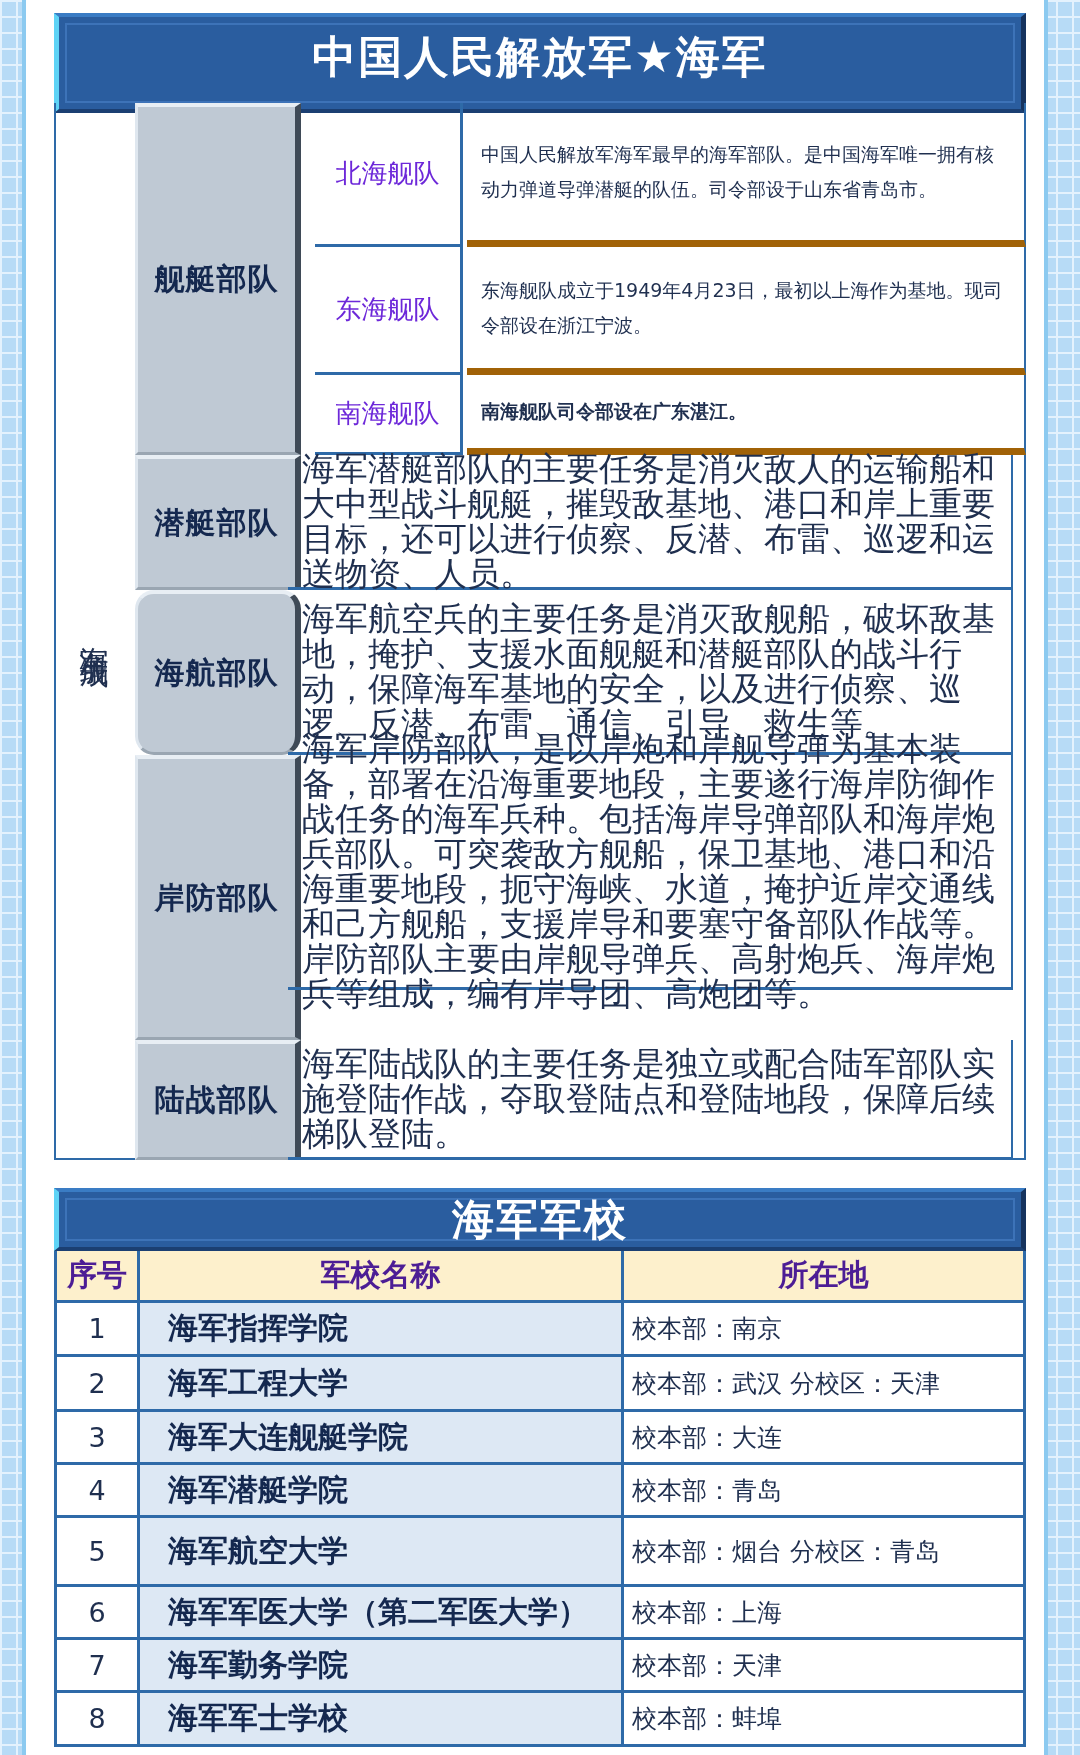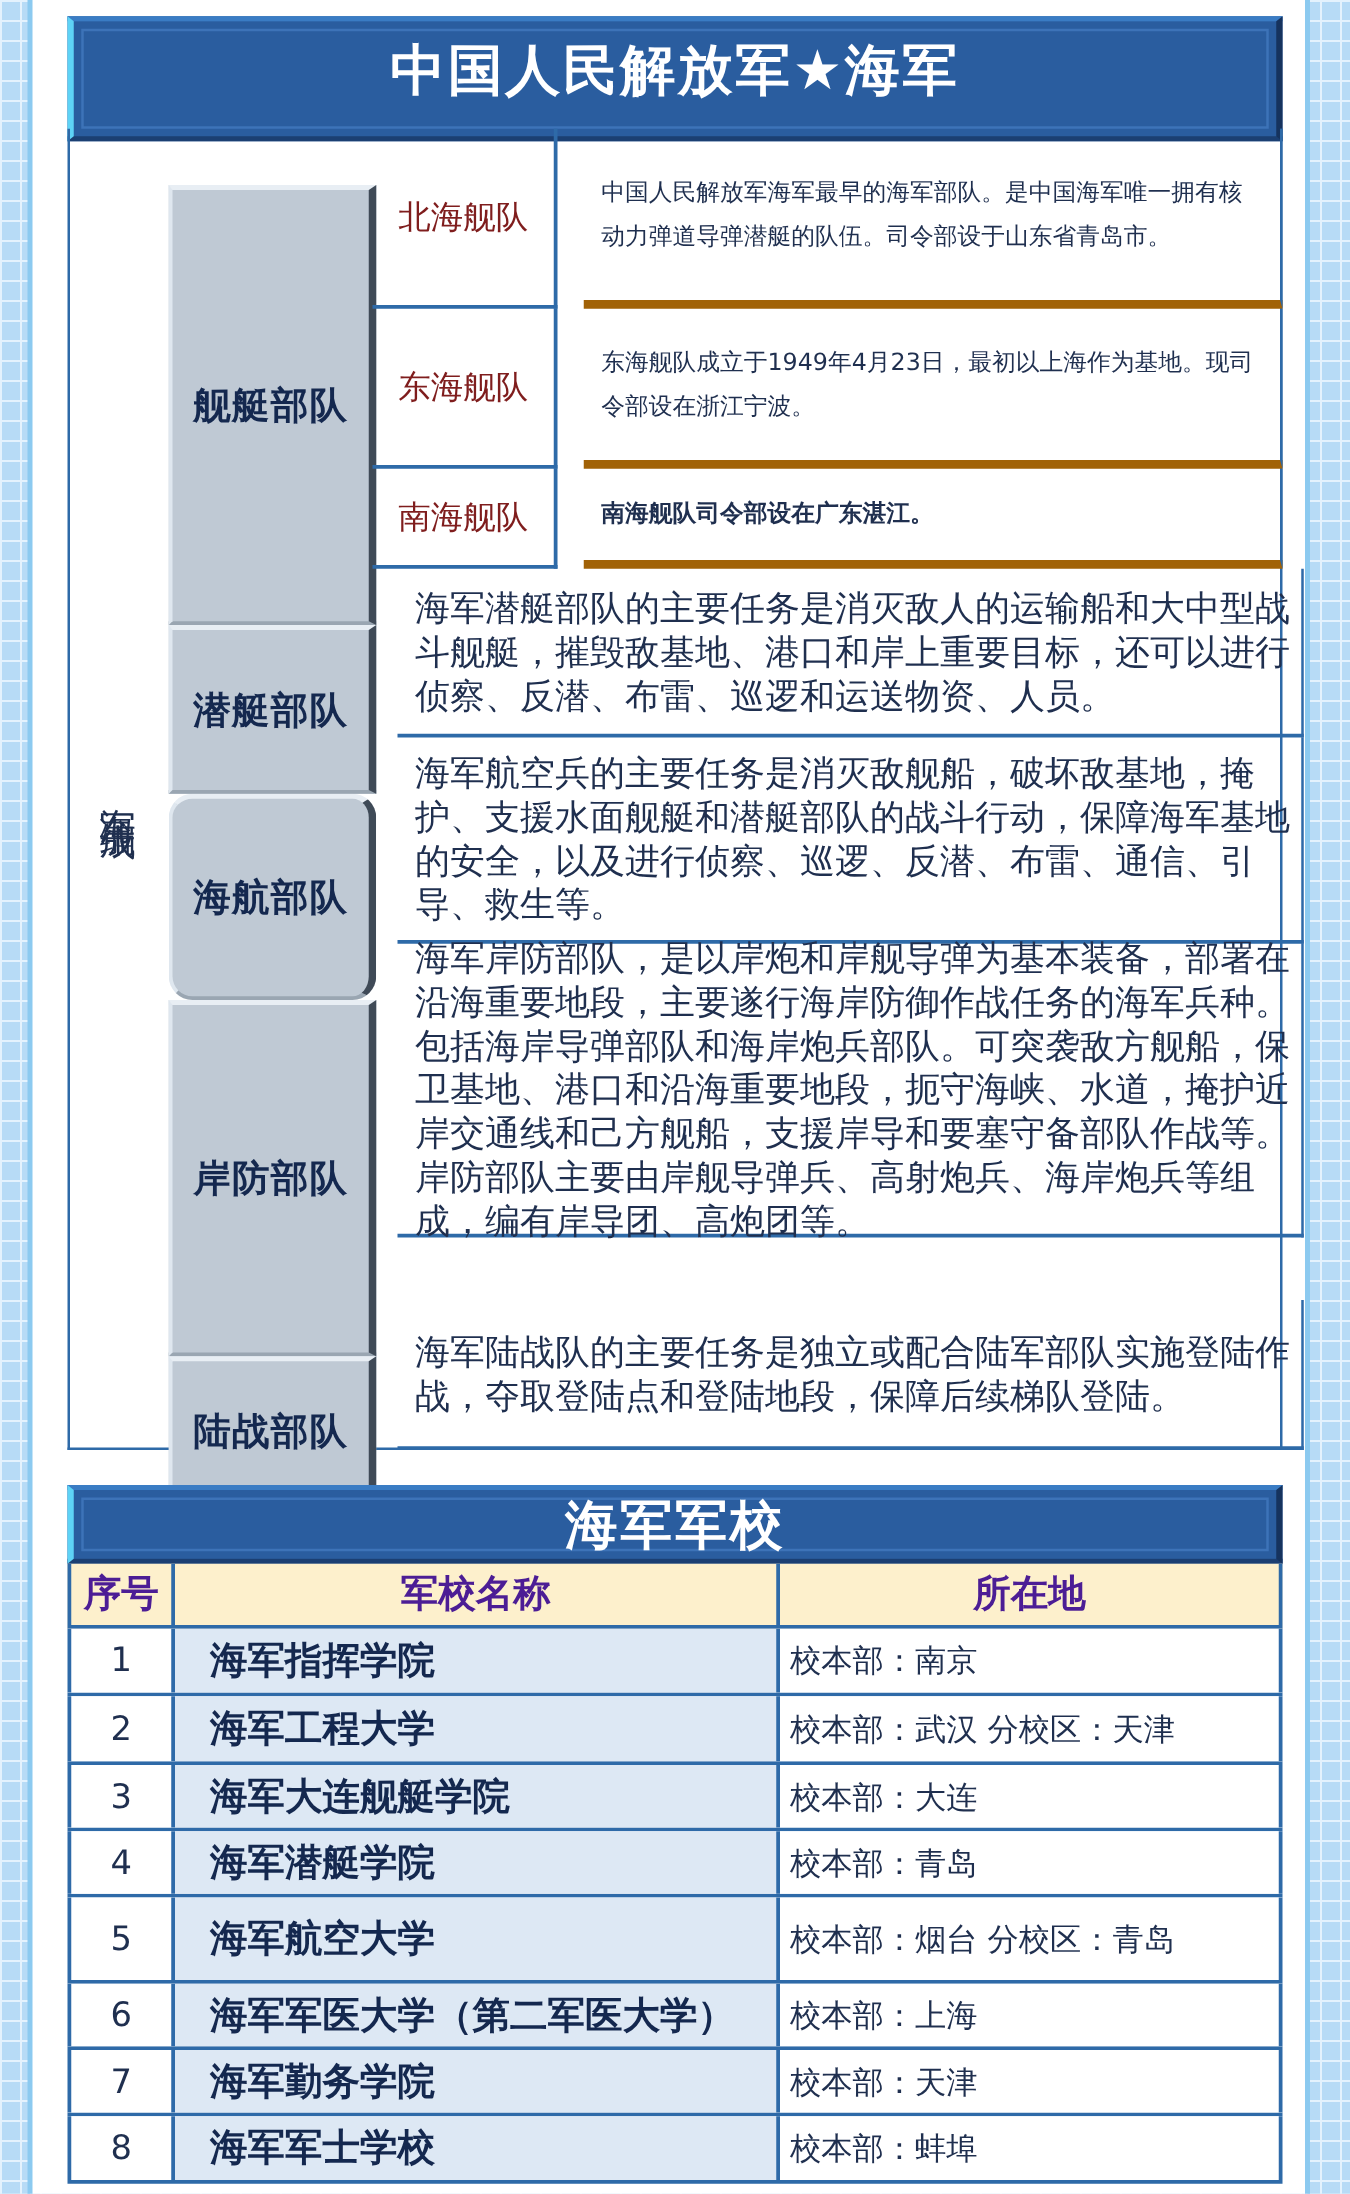--- a/index.html
+++ b/index.html
@@ -32,29 +32,29 @@
   .cell{position:absolute;box-sizing:border-box;}
   .frame{position:absolute;left:54px;top:103px;width:972px;height:1057px;
     border:2px solid #2e6aa8;border-top:none;box-sizing:border-box;}
   .org{left:54px;top:103px;width:81px;height:1057px;
     display:flex;align-items:center;justify-content:center;}
   .org span{writing-mode:vertical-rl;font-size:29px;color:#1f2f4f;letter-spacing:4px;}
   .grp{left:135px;width:166px;background:#bfc9d4;
     border-top:4px solid #e8eef4;border-left:3px solid #dfe7ef;
     border-right:6px solid #3f4a57;border-bottom:3px solid #9aa6b2;
     display:flex;align-items:center;justify-content:center;
-    font-size:30px;font-weight:bold;color:#14284f;letter-spacing:1px;margin-top:45px;}
-  .sub{left:298px;width:148px;border-right:3px solid #2e6aa8;border-bottom:3px solid #2e6aa8;
-    display:flex;align-items:center;justify-content:center;font-size:26px;color:#7f1d1d;}
+    font-size:30px;font-weight:bold;color:#14284f;letter-spacing:1px;}
+  .sub{left:315px;width:148px;border-right:3px solid #2e6aa8;border-bottom:3px solid #2e6aa8;
+    display:flex;align-items:center;justify-content:center;font-size:26px;color:#6d28d9;}
   .desc{left:467px;width:559px;border-bottom:7px solid #a16207;border-right:2px solid #2e6aa8;
     display:flex;align-items:center;padding:0 12px 0 14px;
     font-size:19px;line-height:35px;color:#1f2f4f;}
-  .descw{left:318px;width:725px;border-bottom:3px solid #2e6aa8;border-right:2px solid #2e6aa8;
+  .descw{left:288px;width:725px;border-bottom:3px solid #2e6aa8;border-right:2px solid #2e6aa8;
     display:flex;align-items:center;padding:0 1px 0 14px;
-    font-size:28px;line-height:35px;color:#1f2f4f;}
+    font-size:33px;line-height:35px;color:#1f2f4f;}
   .row{position:absolute;left:54px;width:972px;display:flex;box-sizing:border-box;
     border-bottom:3px solid #2e6aa8;}
   .row > div{box-sizing:border-box;display:flex;align-items:center;}
   .c1{width:86px;justify-content:center;border-right:3px solid #2e6aa8;border-left:3px solid #2e6aa8;}
   .c2{width:484px;border-right:3px solid #2e6aa8;padding-left:28px;}
   .c3{width:402px;padding-left:8px;border-right:3px solid #2e6aa8;}
   .hdr{background:#fdf0cc;color:#4c1d95;font-size:30px;font-weight:bold;}
   .hdr .c2,.hdr .c3{justify-content:center;padding-left:0;}
   .body-row .c1{background:#fff;color:#1f2f4f;font-size:27px;}
   .body-row .c2{background:#dde8f4;color:#14284f;font-size:30px;font-weight:bold;white-space:nowrap;overflow:visible;}

